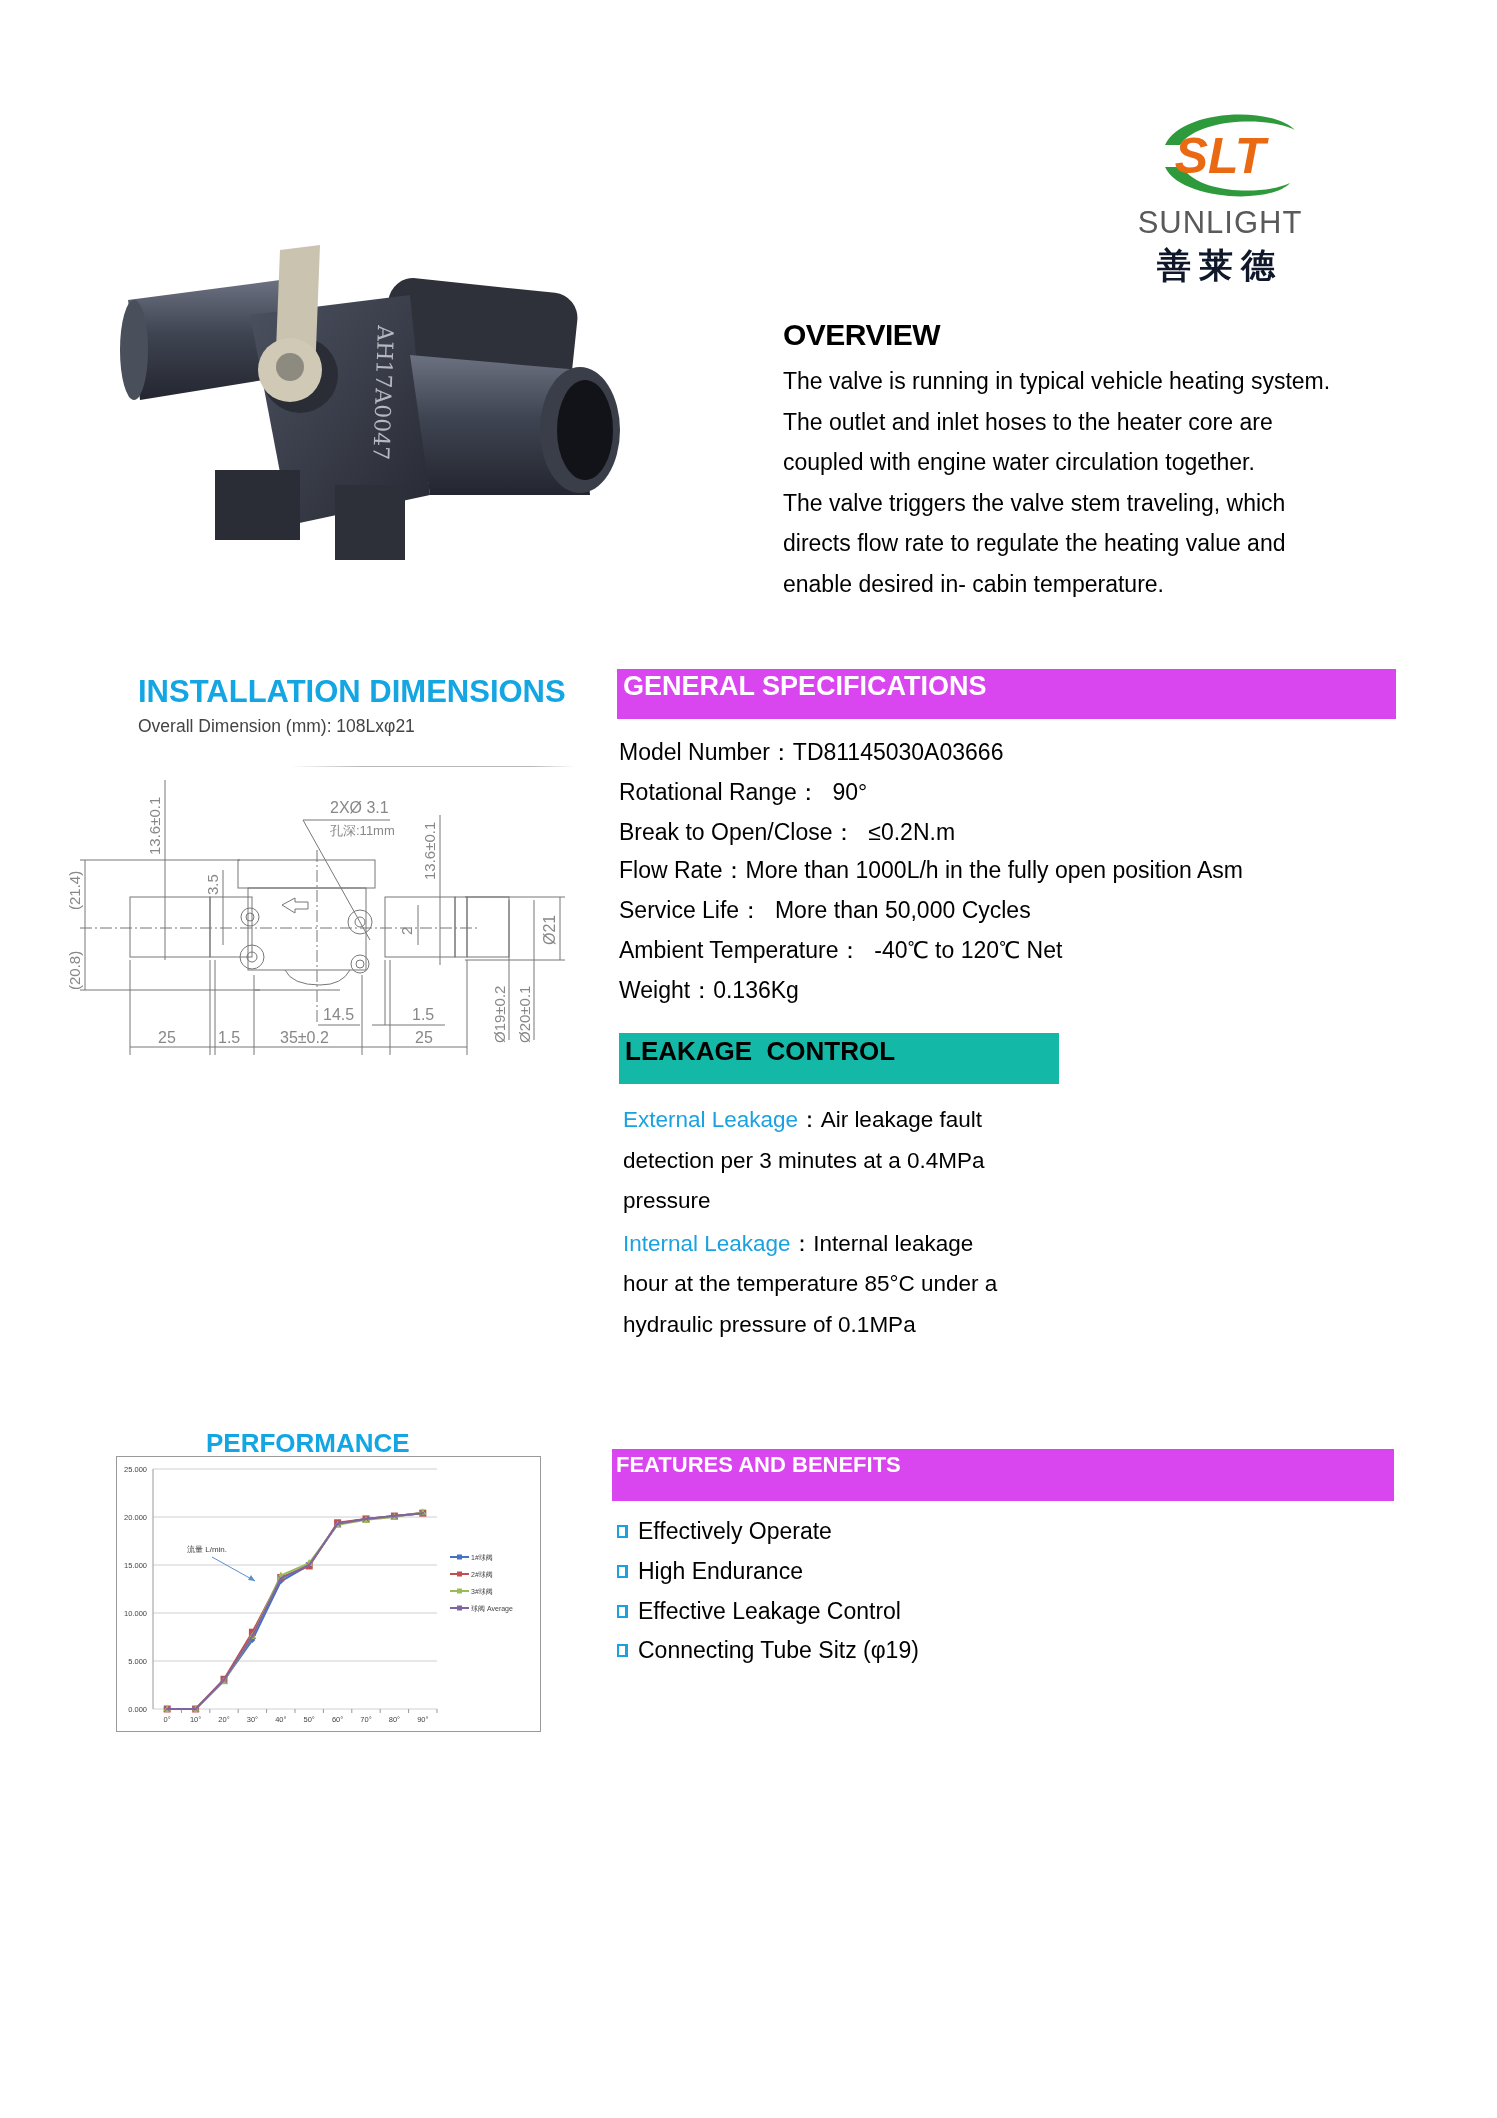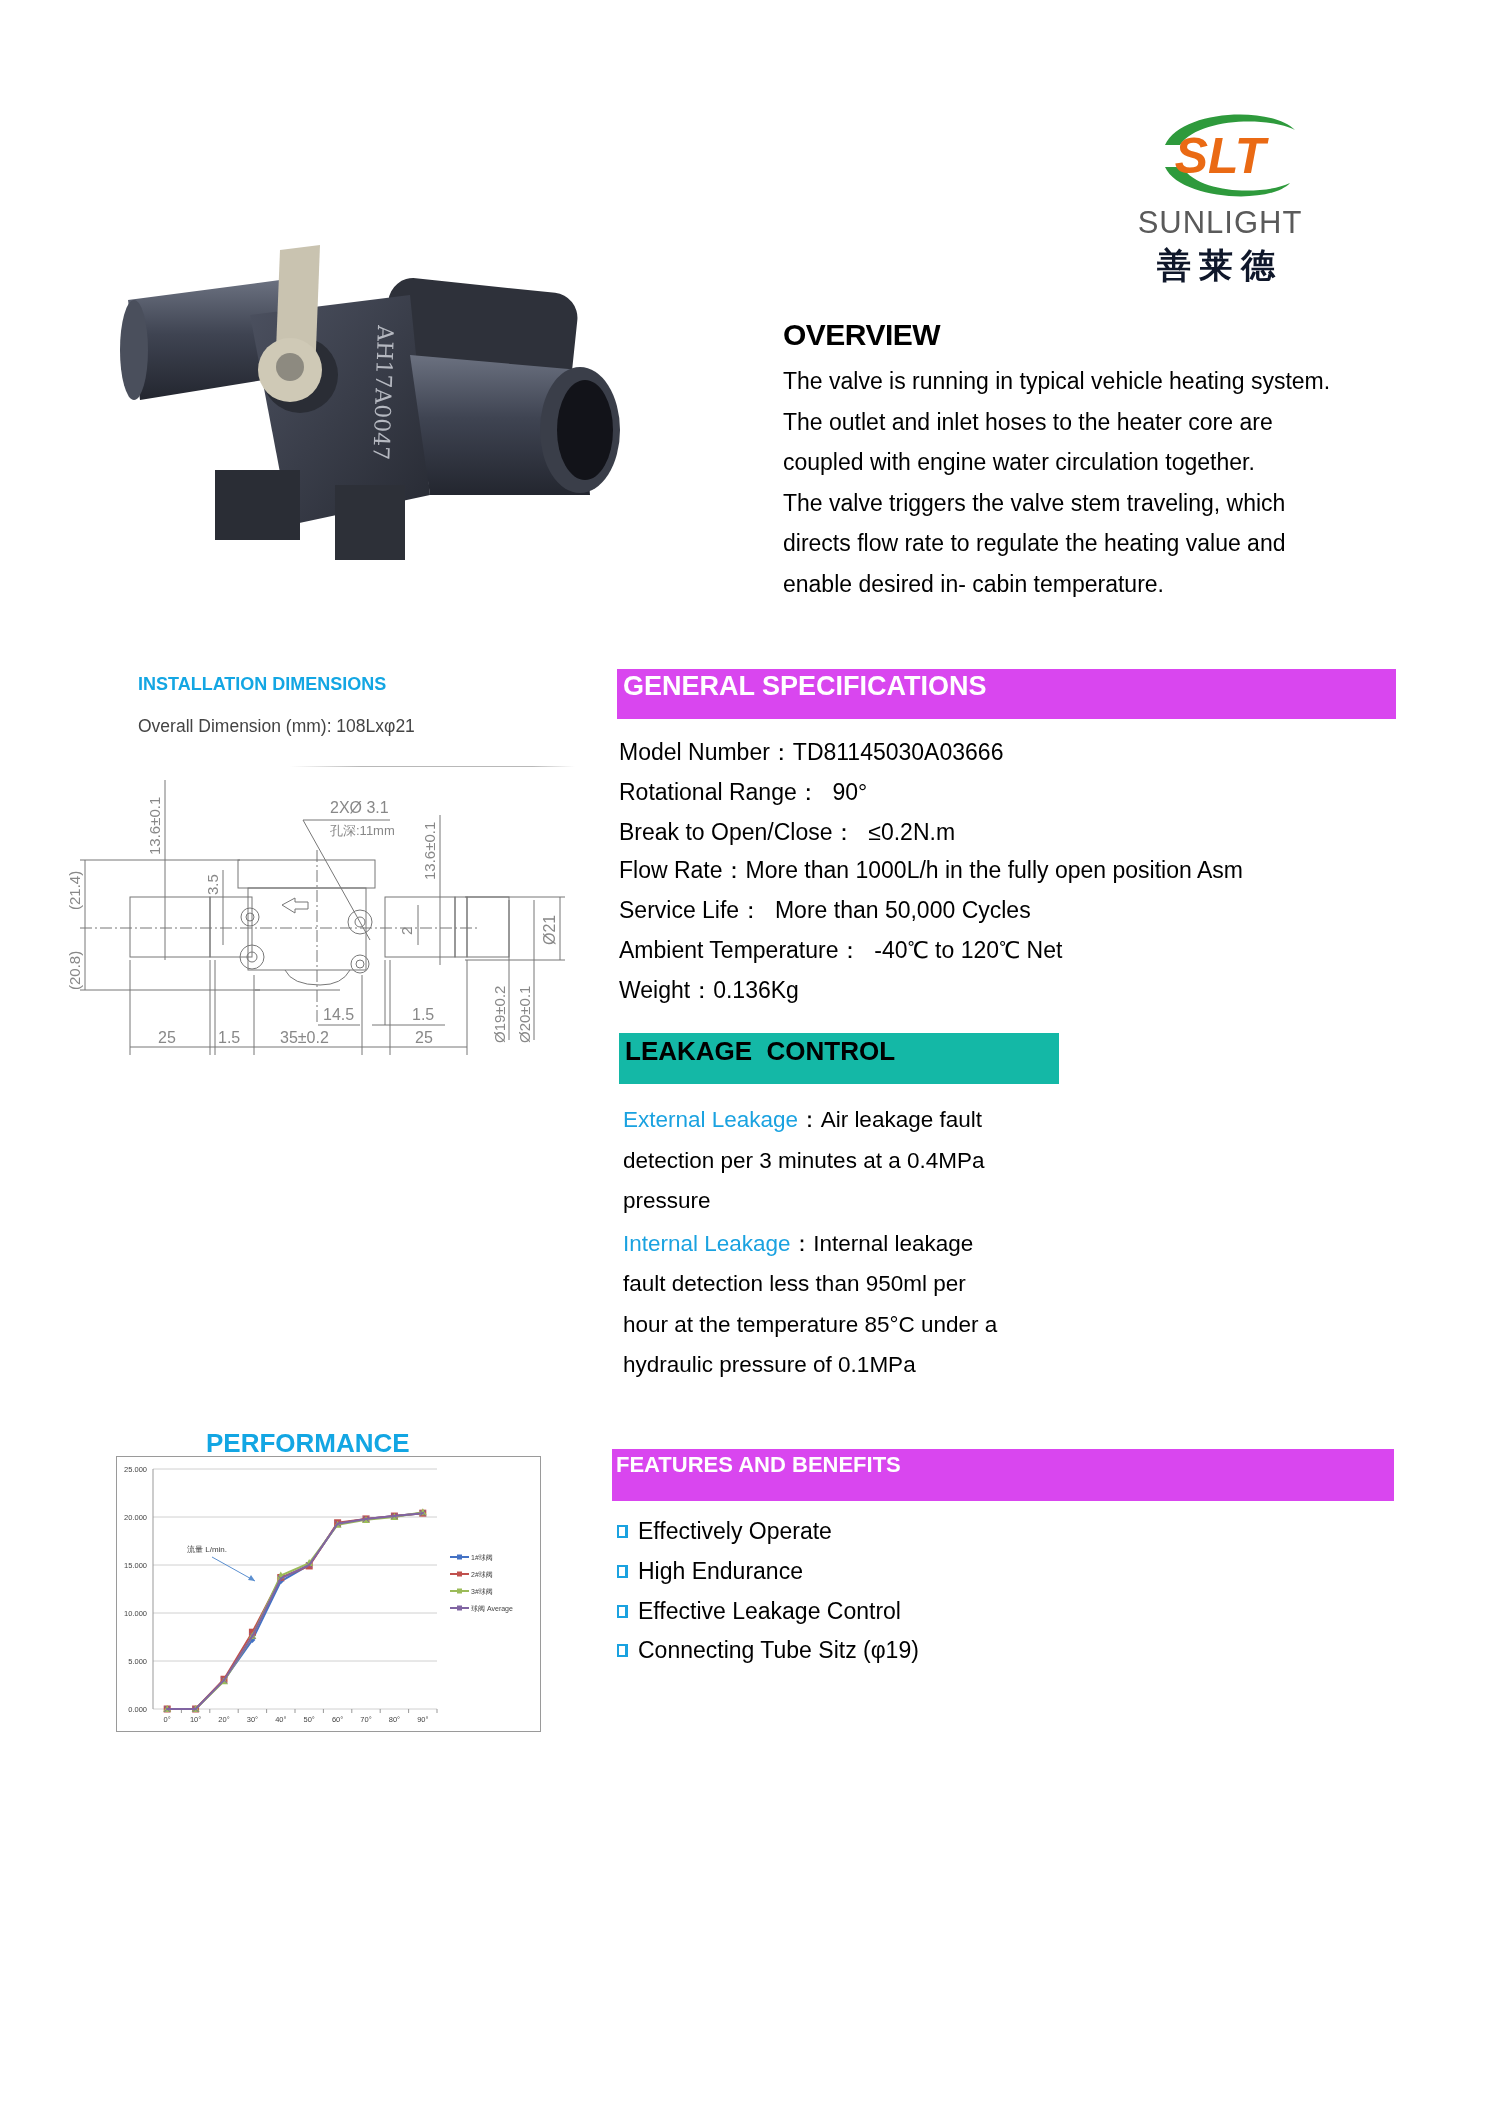--- a/index.html
+++ b/index.html
@@ -18,21 +18,21 @@
   .product { left: 110px; top: 225px; width: 560px; height: 340px; }
 
   
   .overview-title { left: 783px; top: 318px; font-size: 30px; font-weight: bold; color: #000;
                     font-family: "Liberation Sans", sans-serif; letter-spacing: -0.5px; }
   .overview-body { left: 783px; top: 361px; width: 640px; font-size: 23px; line-height: 40.5px; color: #000;
                    font-family: "Liberation Sans", sans-serif; }
   .overview-body div { white-space: nowrap; }
 
   
-  .install-title { left: 138px; top: 674px; font-size: 18px; font-weight: bold; color: #13a6e3;
+  .install-title { left: 138px; top: 674px; font-size: 31px; font-weight: bold; color: #13a6e3;
                    font-family: "Liberation Sans", sans-serif; }
   .install-sub { left: 138px; top: 716px; font-size: 17.5px; color: #444; font-family: "Liberation Sans", sans-serif; }
   .install-rule { left: 290px; top: 766px; width: 285px; height: 1px;
                   background: linear-gradient(to right, #ffffff, #b8b8b8 25%, #b8b8b8 85%, #ffffff); }
   .drawing { left: 60px; top: 775px; width: 520px; height: 295px; }
 
   
   .hdr-dark { background: #d946ef; color: #ffffff; font-weight: bold; font-family: "Liberation Sans", sans-serif; }
   .hdr-gen { left: 617px; top: 669px; width: 779px; height: 50px; font-size: 27px; padding-left: 6px; box-sizing: border-box; line-height: 34px; }
   .hdr-feat { left: 612px; top: 1449px; width: 782px; height: 52px; font-size: 22px; padding-left: 4px; box-sizing: border-box; line-height: 32px; }
@@ -205,21 +205,20 @@
   <div class="spec-row" style="top:198px">Ambient Temperature：  -40℃ to 120℃ Net</div>
   <div class="spec-row" style="top:238px">Weight：0.136Kg</div>
 </div>
 
 <div class="abs hdr-leak">LEAKAGE  CONTROL</div>
 <div class="abs leak">
   <div><span class="key">External Leakage</span><span>：Air leakage fault</span></div>
   <div>detection per 3 minutes at a 0.4MPa</div>
   <div>pressure</div>
   <div style="margin-top:2px"><span class="key">Internal Leakage</span><span>：Internal  leakage</span></div>
-  <div>fault detection less than 950ml per</div>
   <div>hour at the temperature 85°C under a</div>
   <div>hydraulic pressure of 0.1MPa</div>
 </div>
 
 <div class="abs perf-title">PERFORMANCE</div>
 <div class="abs chart-box">
   <svg id="perf-svg" width="422" height="273" viewBox="0 0 422 273" font-family="Liberation Sans, sans-serif">
     <g id="grid">
         <line x1="36" x2="320" y1="252" y2="252" stroke="#d0d0d0" stroke-width="1"></line>
         <line x1="36" x2="320" y1="204" y2="204" stroke="#d0d0d0" stroke-width="1"></line>

